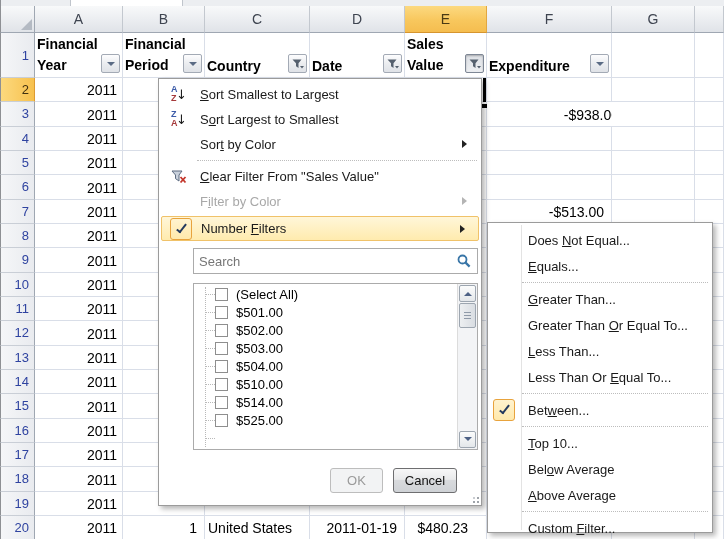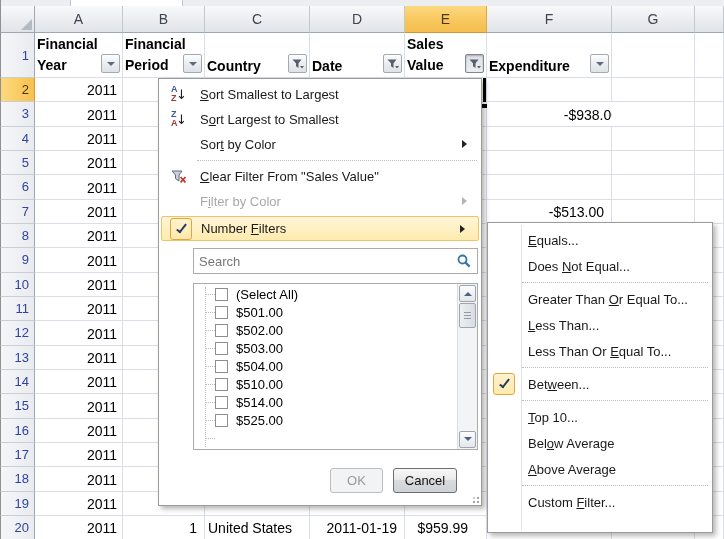--- a/index.html
+++ b/index.html
@@ -421,21 +421,21 @@
       <div class="cell" style="left: 123px; top: 515.94px; width: 82px; height: 24.33px;">
         <div class="val r" style="padding-right: 7px;">1</div>
       </div>
       <div class="cell" style="left: 205px; top: 515.94px; width: 105px; height: 24.33px;">
         <div class="val l">United States</div>
       </div>
       <div class="cell" style="left: 310px; top: 515.94px; width: 95px; height: 24.33px;">
         <div class="val r" style="padding-right: 7px;">2011-01-19</div>
       </div>
       <div class="cell" style="left: 405px; top: 515.94px; width: 82px; height: 24.33px;">
-        <div class="val r" style="padding-right: 18px;">$959.99</div>
+        <div class="val r" style="padding-right: 18px;">$480.23</div>
       </div>
       <div class="cell" style="left: 487px; top: 515.94px; width: 125px; height: 24.33px;"></div>
       <div class="cell" style="left: 612px; top: 515.94px; width: 83px; height: 24.33px;"></div>
       <div class="cell" style="left: 695px; top: 515.94px; width: 29px; height: 24.33px;"></div>
     </div>
 
   <div id="popup">
     <div id="menuitems">
         <div class="mi">
           <div class="gut">
@@ -552,26 +552,29 @@
       </div>
   </div>
 
   <div id="activebar"></div>
   <div id="activehandle"></div>
 
   <div id="submenu">
     <div class="gutline"></div>
     <div id="submenuitems">
         <div class="smi">
+          <div class="lab">Does <span class="u">N</span>ot Equal...</div>
+        </div>
+        <div class="smi">
           <div class="lab"><span class="u">E</span>quals...</div>
         </div>
-        <div class="smi">
-          <div class="lab">Does <span class="u">N</span>ot Equal...</div>
-        </div>
         <div class="ssep"></div>
+        <div class="smi">
+          <div class="lab"><span class="u">G</span>reater Than...</div>
+        </div>
         <div class="smi">
           <div class="lab">Greater Than <span class="u">O</span>r Equal To...</div>
         </div>
         <div class="smi">
           <div class="lab"><span class="u">L</span>ess Than...</div>
         </div>
         <div class="smi">
           <div class="lab">Less Than Or <span class="u">E</span>qual To...</div>
         </div>
         <div class="ssep"></div>

